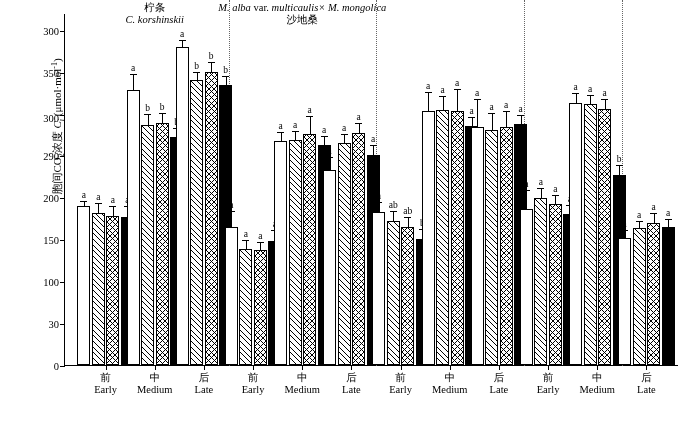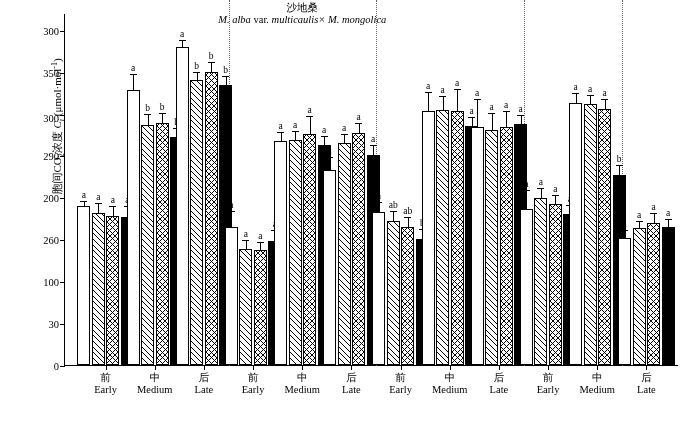--- a/index.html
+++ b/index.html
@@ -147,32 +147,36 @@
     <span>胞间CO</span><span class="sub">2</span><span>浓度 </span><span class="it">C</span><span class="sub it">i</span><span> (μmol·mol</span><span class="sup">-1</span><span>)</span>
   </div>
 
   <div class="plot" id="plot">
       <div class="ytick" style="top: 352px;">0</div>
       <div class="ytickmark" style="top: 352px;"></div>
       <div class="ytick" style="top: 310.095px;">30</div>
       <div class="ytickmark" style="top: 310.095px;"></div>
       <div class="ytick" style="top: 268.19px;">100</div>
       <div class="ytickmark" style="top: 268.19px;"></div>
-      <div class="ytick" style="top: 226.286px;">260</div>
+      <div class="ytick" style="top: 226.286px;">150</div>
       <div class="ytickmark" style="top: 226.286px;"></div>
       <div class="ytick" style="top: 184.381px;">200</div>
       <div class="ytickmark" style="top: 184.381px;"></div>
       <div class="ytick" style="top: 142.476px;">290</div>
       <div class="ytickmark" style="top: 142.476px;"></div>
       <div class="ytick" style="top: 104px;">300</div>
       <div class="ytickmark" style="top: 100.571px;"></div>
       <div class="ytick" style="top: 58.6667px;">350</div>
       <div class="ytickmark" style="top: 58.6667px;"></div>
       <div class="ytick" style="top: 16.7619px;">300</div>
       <div class="ytickmark" style="top: 16.7619px;"></div>
+      <div class="grp-title" style="left: 89.75px;">
+        <div>柠条</div>
+        <div><span class="sci">C. korshinskii</span></div>
+      </div>
       <div class="divider" style="left: 163.5px;"></div>
       <div class="bar t1" style="left: 12.3333px; width: 13px; height: 159.238px;"></div>
       <div class="err" style="left: 18.8333px; bottom: 159.238px; height: 3.35238px;"></div>
       <div class="errcap" style="left: 15.3333px; bottom: 162.59px;"></div>
       <div class="lbl" style="left: 18.8333px; bottom: 164.59px;">a</div>
       <div class="bar t2" style="left: 26.8333px; width: 13px; height: 151.695px;"></div>
       <div class="err" style="left: 33.3333px; bottom: 151.695px; height: 9.21905px;"></div>
       <div class="errcap" style="left: 29.8333px; bottom: 160.914px;"></div>
       <div class="lbl" style="left: 33.3333px; bottom: 162.914px;">a</div>
       <div class="bar t3" style="left: 41.3333px; width: 13px; height: 149.181px;"></div>
@@ -224,22 +228,22 @@
       <div class="bar t4" style="left: 154.167px; width: 13px; height: 279.924px;"></div>
       <div class="err" style="left: 160.667px; bottom: 279.924px; height: 8.38095px;"></div>
       <div class="errcap" style="left: 157.167px; bottom: 288.305px;"></div>
       <div class="lbl" style="left: 160.667px; bottom: 290.305px;">b</div>
       <div class="xtick" style="left: 138.917px;"></div>
       <div class="xlab" style="left: 138.917px; top: 358px;">
         <div>后</div>
         <div>Late</div>
       </div>
       <div class="grp-title" style="left: 237.25px;">
+        <div><span class="sci">M. alba</span> <span class="rom">var.</span> <span class="sci">multicaulis× M. mongolica</span></div>
         <div>沙地桑</div>
-        <div><span class="sci">M. alba</span> <span class="rom">var.</span> <span class="sci">multicaulis× M. mongolica</span></div>
       </div>
       <div class="divider" style="left: 311px;"></div>
       <div class="bar t1" style="left: 159.833px; width: 13px; height: 138.286px;"></div>
       <div class="err" style="left: 166.333px; bottom: 138.286px; height: 15.0857px;"></div>
       <div class="errcap" style="left: 162.833px; bottom: 153.371px;"></div>
       <div class="lbl" style="left: 166.333px; bottom: 155.371px;">a</div>
       <div class="bar t2" style="left: 174.333px; width: 13px; height: 115.657px;"></div>
       <div class="err" style="left: 180.833px; bottom: 115.657px; height: 8.38095px;"></div>
       <div class="errcap" style="left: 177.333px; bottom: 124.038px;"></div>
       <div class="lbl" style="left: 180.833px; bottom: 126.038px;">a</div>

